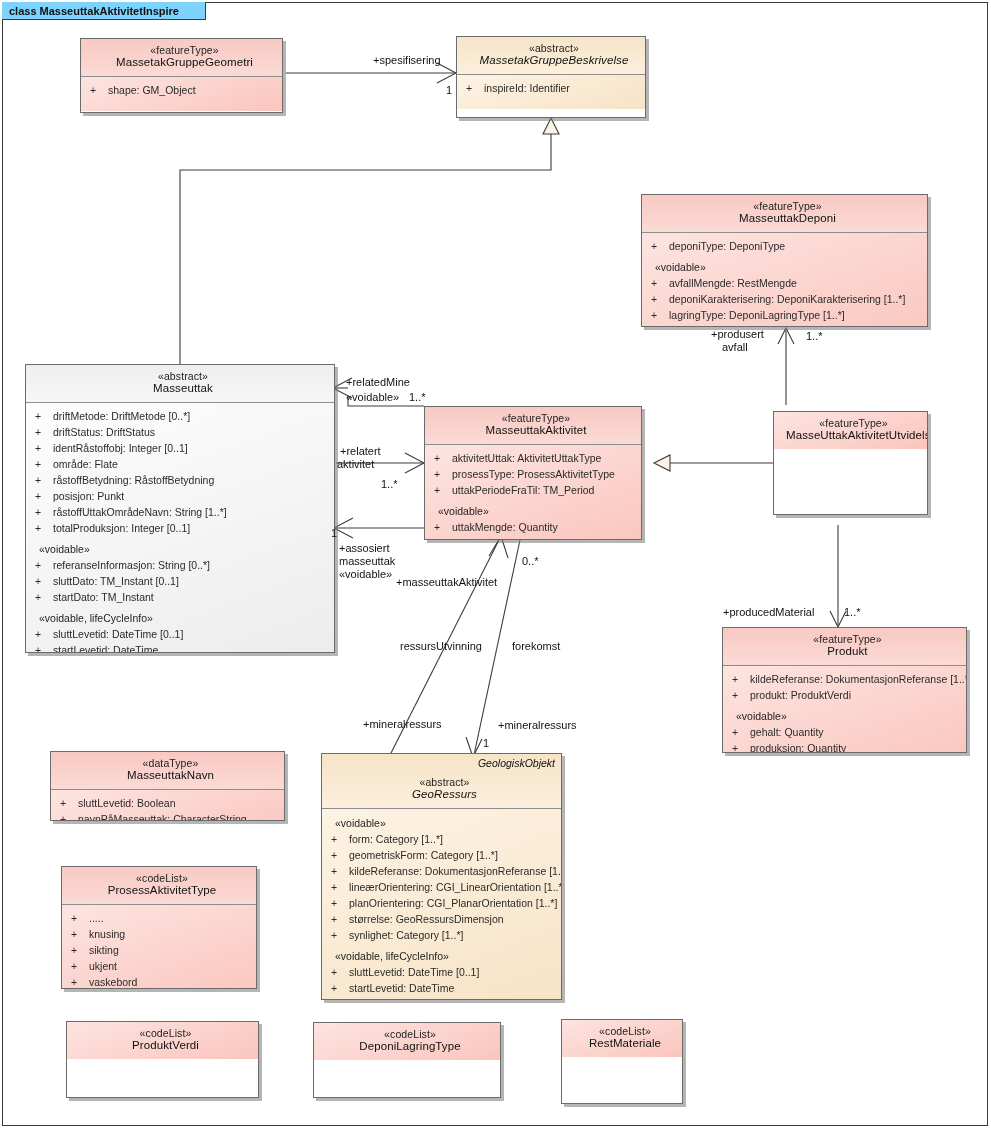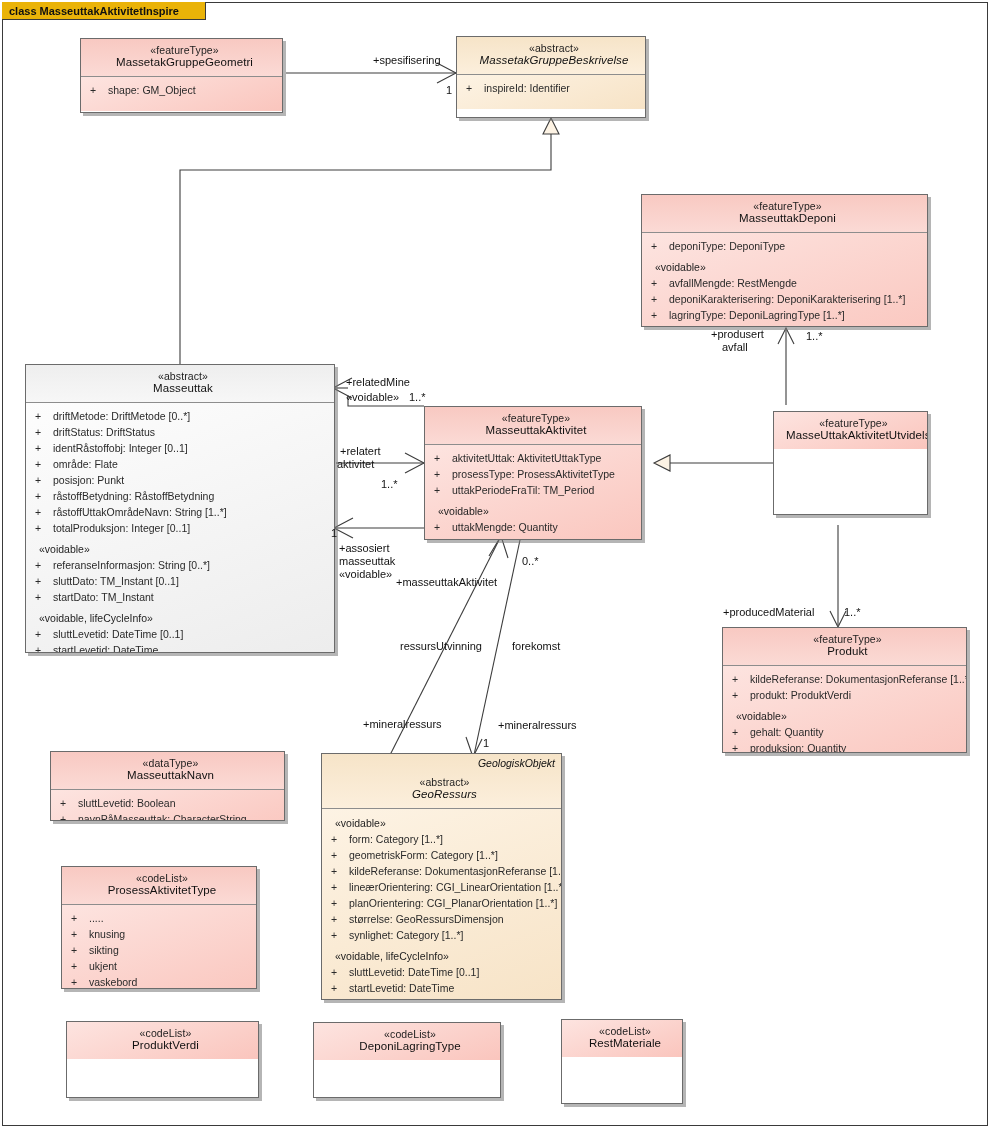--- a/index.html
+++ b/index.html
@@ -27,21 +27,21 @@
     height: 1124px;
     border: 1px solid #3a3a3a;
     box-sizing: border-box;
   }
   .frame-tab {
     position: absolute;
     left: 2px;
     top: 2px;
     height: 18px;
     padding: 0 26px 0 7px;
-    background: #eab308;
+    background: #7dd3fc;
     border-right: 1px solid #3a3a3a;
     border-bottom: 1px solid #3a3a3a;
     font-size: 11px;
     font-weight: bold;
     color: #101010;
     line-height: 18px;
     white-space: nowrap;
     box-sizing: border-box;
   }
   .frame-tab::after {
@@ -251,22 +251,22 @@
   <div class="umlbox grey" style="left:25px; top:364px; width:310px; height:289px;">
     <div class="hdr">
       <div class="stereo">«abstract»</div>
       <div class="cname">Masseuttak</div>
     </div>
     <div class="body">
       <div class="attr"><span class="vis">+</span><span>driftMetode: DriftMetode  [0..*]</span></div>
       <div class="attr"><span class="vis">+</span><span>driftStatus: DriftStatus</span></div>
       <div class="attr"><span class="vis">+</span><span>identRåstoffobj: Integer [0..1]</span></div>
       <div class="attr"><span class="vis">+</span><span>område: Flate</span></div>
+      <div class="attr"><span class="vis">+</span><span>råstoffBetydning: RåstoffBetydning</span></div>
       <div class="attr"><span class="vis">+</span><span>posisjon: Punkt</span></div>
-      <div class="attr"><span class="vis">+</span><span>råstoffBetydning: RåstoffBetydning</span></div>
       <div class="attr"><span class="vis">+</span><span>råstoffUttakOmrådeNavn: String [1..*]</span></div>
       <div class="attr"><span class="vis">+</span><span>totalProduksjon: Integer [0..1]</span></div>
       <div class="grp">«voidable»</div>
       <div class="attr"><span class="vis">+</span><span>referanseInformasjon: String [0..*]</span></div>
       <div class="attr"><span class="vis">+</span><span>sluttDato: TM_Instant [0..1]</span></div>
       <div class="attr"><span class="vis">+</span><span>startDato: TM_Instant</span></div>
       <div class="grp">«voidable, lifeCycleInfo»</div>
       <div class="attr"><span class="vis">+</span><span>sluttLevetid: DateTime [0..1]</span></div>
       <div class="attr"><span class="vis">+</span><span>startLevetid: DateTime</span></div>
     </div>

